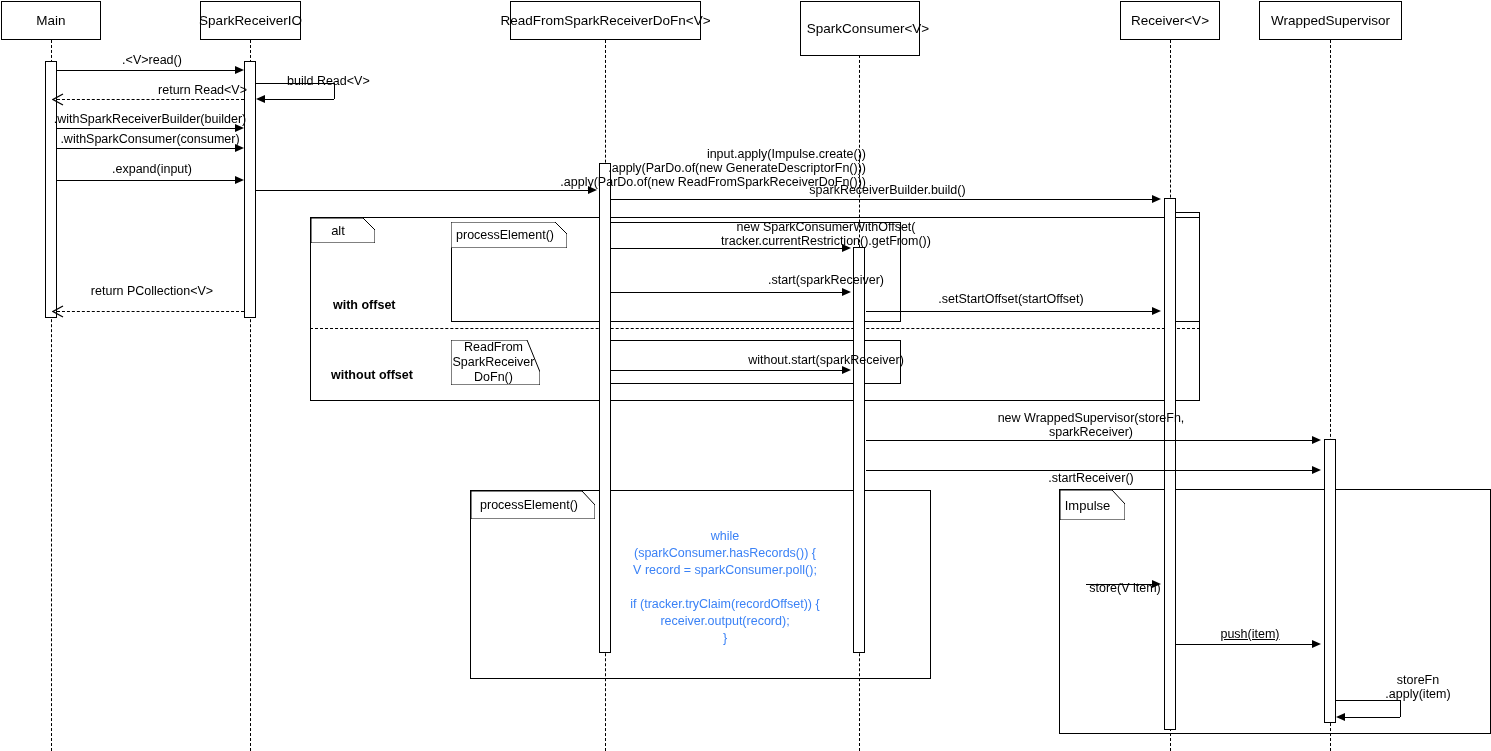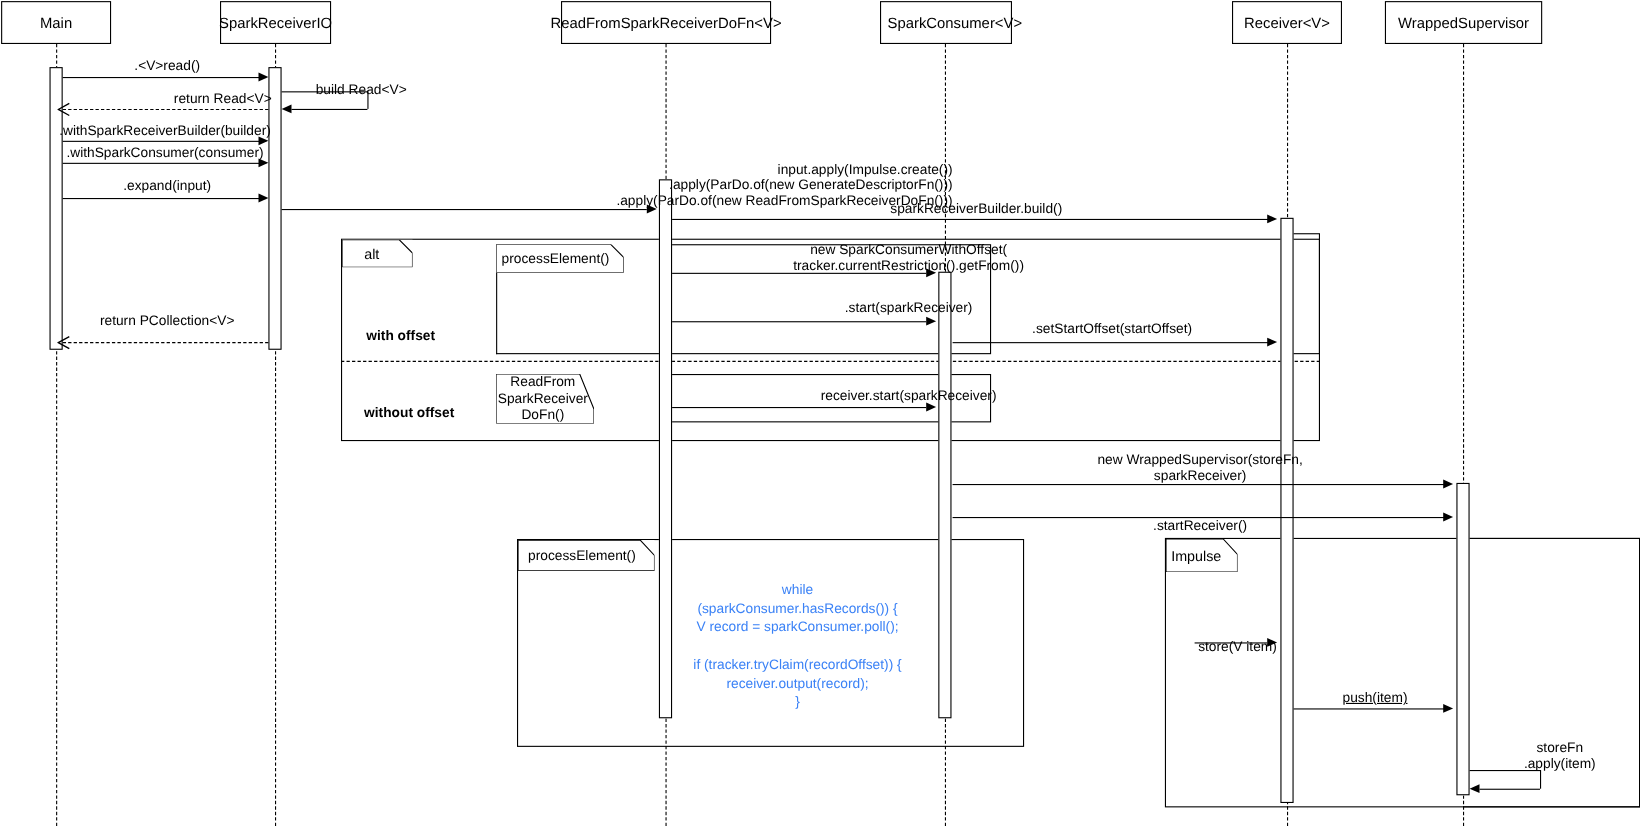--- a/index.html
+++ b/index.html
@@ -84,21 +84,21 @@
 
   <div class="lifeline-head" style="left:1px;top:1px;width:100px;height:39px;">
     <span>Main</span>
   </div>
   <div class="lifeline-head" style="left:200px;top:1px;width:101px;height:39px;">
     <span>SparkReceiverIO</span>
   </div>
   <div class="lifeline-head" style="left:510px;top:1px;width:191px;height:39px;">
     <span>ReadFromSparkReceiverDoFn&lt;V&gt;</span>
   </div>
-  <div class="lifeline-head" style="left:800px;top:1px;width:120px;height:39px;padding-left:16px;">
+  <div class="lifeline-head" style="left:800px;top:1px;width:120px;height:55px;padding-left:16px;">
     <span>SparkConsumer&lt;V&gt;</span>
   </div>
   <div class="lifeline-head" style="left:1120px;top:1px;width:100px;height:39px;">
     <span>Receiver&lt;V&gt;</span>
   </div>
   <div class="lifeline-head" style="left:1259px;top:1px;width:143px;height:39px;">
     <span>WrappedSupervisor</span>
   </div>
 
   <div class="activation" style="left:45px;top:61px;width:12px;height:257px;"></div>
@@ -158,21 +158,21 @@
   <div class="arrow-r" style="left:842px;top:243.5px;"></div>
 
   <div class="msg-label" style="left:611px;top:274px;width:430px;">.start(sparkReceiver)</div>
   <div class="msg-line" style="left:611px;top:292px;width:231px;"></div>
   <div class="arrow-r" style="left:842px;top:287.5px;"></div>
 
   <div class="msg-label" style="left:866px;top:293px;width:290px;">.setStartOffset(startOffset)</div>
   <div class="msg-line" style="left:866px;top:311px;width:287px;"></div>
   <div class="arrow-r" style="left:1152px;top:306.5px;"></div>
 
-  <div class="msg-label" style="left:611px;top:354px;width:430px;">receiver.start(sparkReceiver)</div>
+  <div class="msg-label" style="left:611px;top:354px;width:430px;">without.start(sparkReceiver)</div>
   <div class="msg-line" style="left:611px;top:370px;width:231px;"></div>
   <div class="arrow-r" style="left:842px;top:365.5px;"></div>
 
   <div class="msg-label" style="left:866px;top:411px;width:450px;line-height:14px;">new WrappedSupervisor(storeFn,
 sparkReceiver)</div>
   <div class="msg-line" style="left:866px;top:440px;width:447px;"></div>
   <div class="arrow-r" style="left:1312px;top:435.5px;"></div>
 
   <div class="msg-label" style="left:866px;top:472px;width:450px;">.startReceiver()</div>
   <div class="msg-line" style="left:866px;top:470px;width:447px;"></div>

